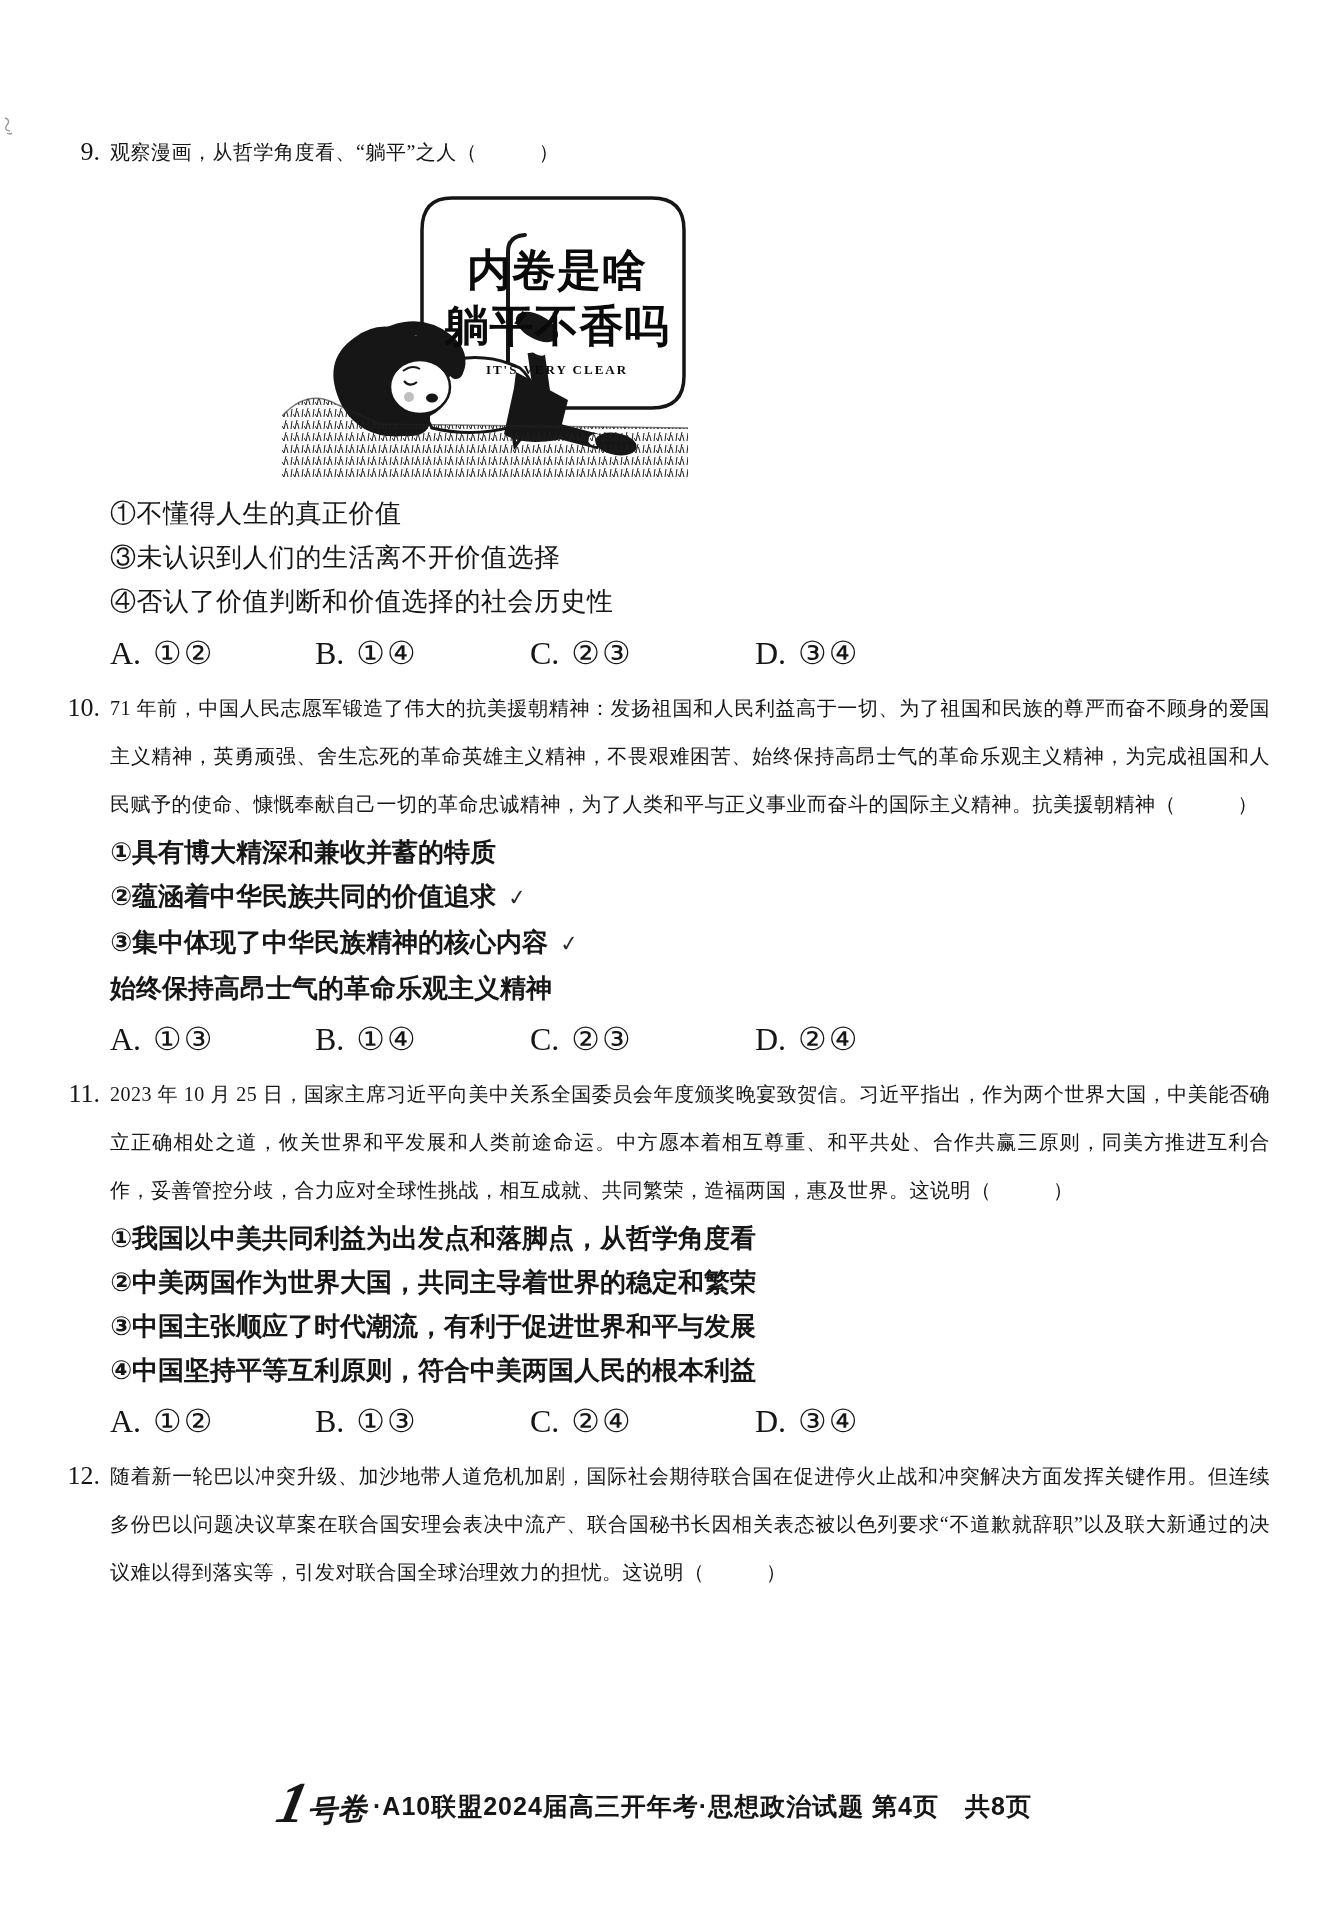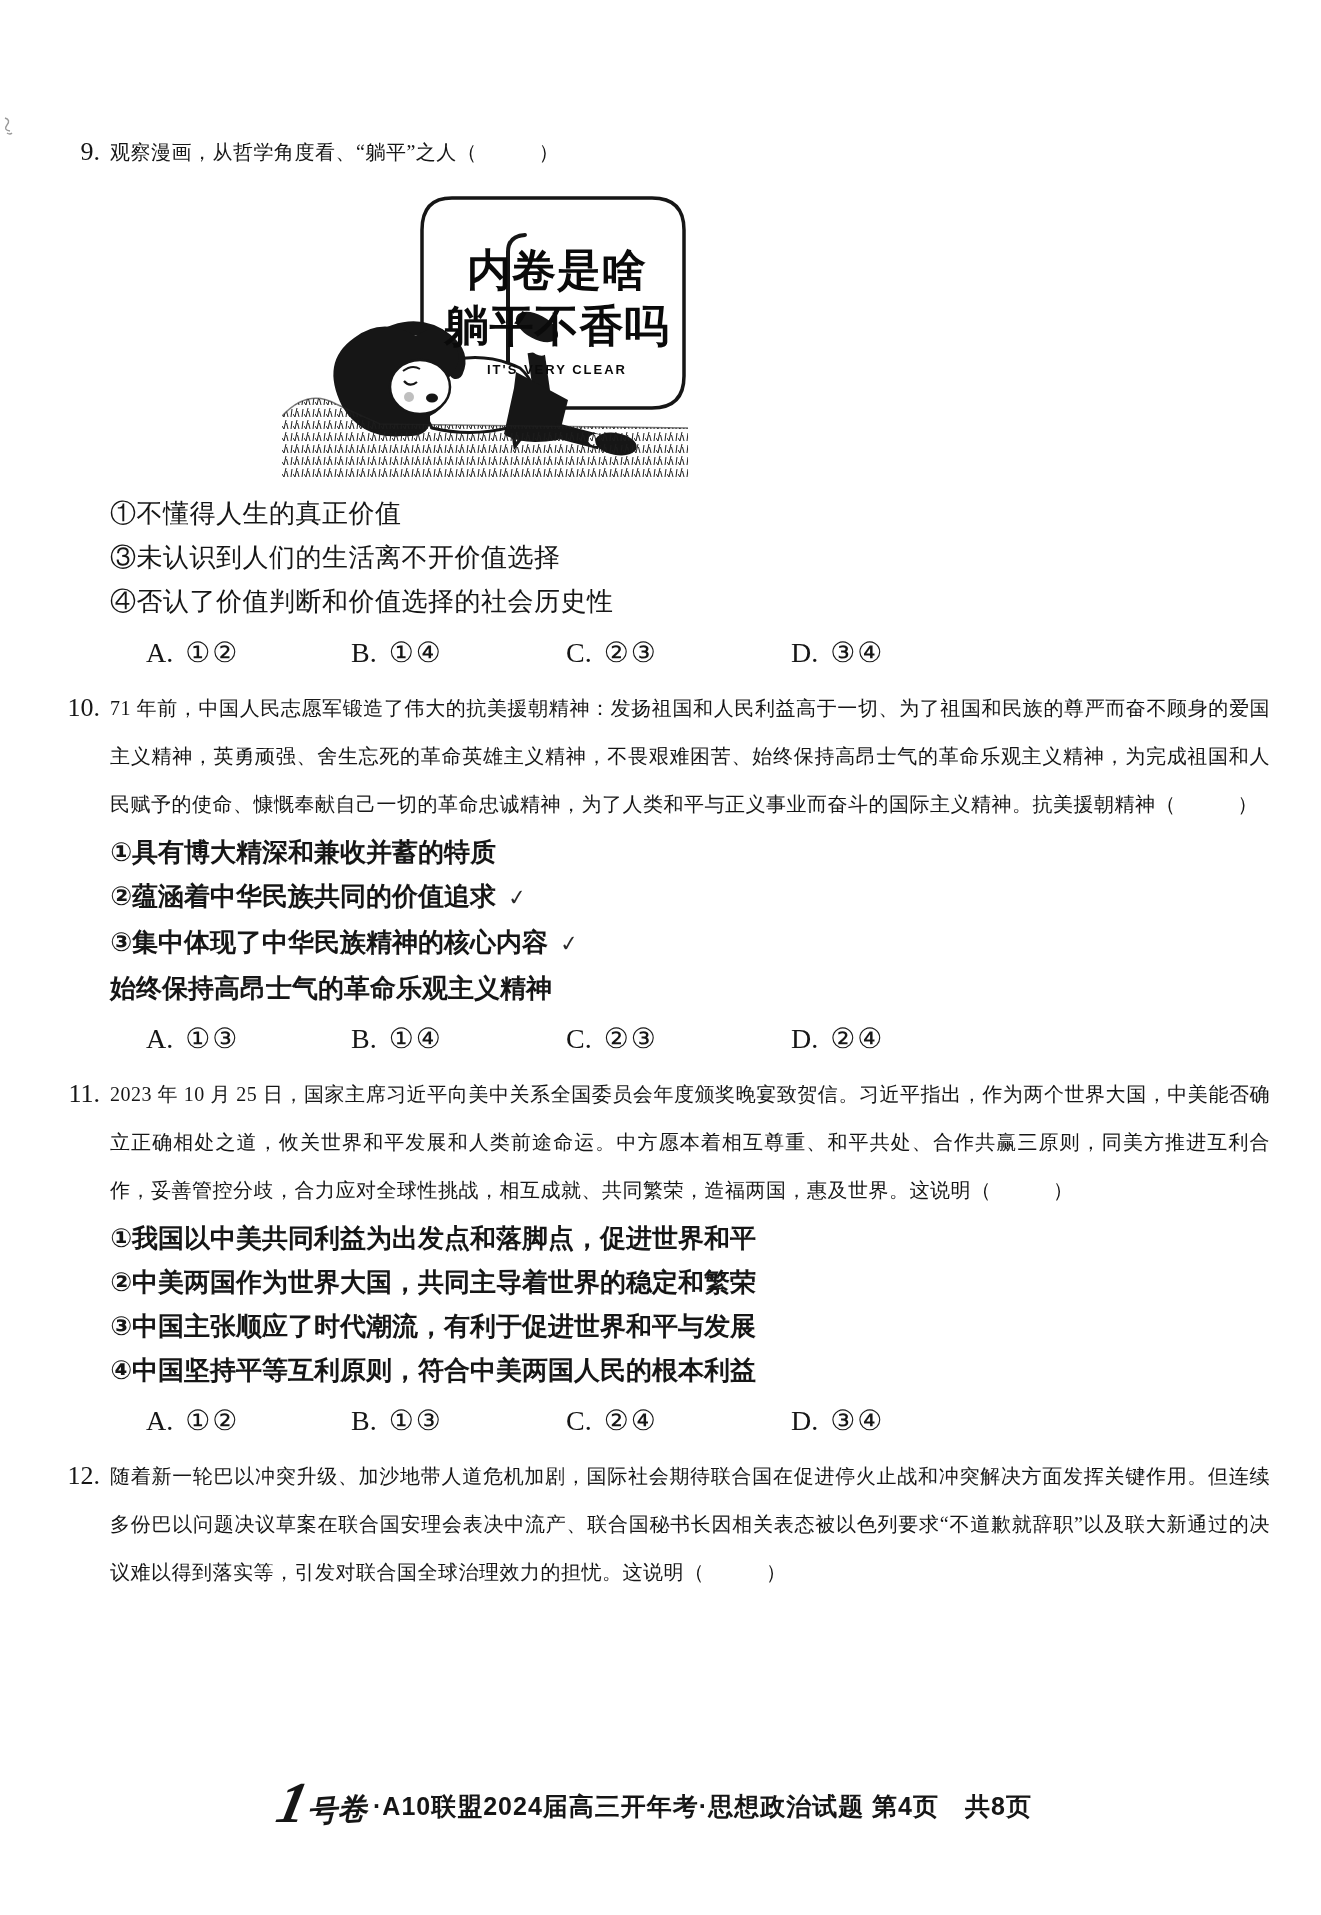--- a/index.html
+++ b/index.html
@@ -24,38 +24,38 @@
   }
   .stmts{margin-top:2px;}
   .stmt{font-size:26px;line-height:44px;letter-spacing:0.5px;}
   .stmt.hei{font-family:"Liberation Sans","DejaVu Sans",sans-serif;font-weight:700;letter-spacing:0;}
   .mark{
     font-family:"DejaVu Sans",sans-serif;font-size:22px;color:#2b2b2b;
     margin-left:12px;display:inline-block;transform:rotate(-6deg);
   }
   .choices{
     display:grid;grid-template-columns:205px 215px 225px auto;
-    font-size:28px;line-height:50px;margin-top:4px;margin-left:36px;
+    font-size:32px;line-height:50px;margin-top:4px;
   }
   .choice .clabel{margin-right:12px;}
   .choice .cval{letter-spacing:2px;}
   
   .cartoon{
     position:relative;width:410px;height:292px;
     margin:14px 0 10px 172px;
   }
   .cartoon svg{position:absolute;left:0;top:0;}
   .bubble-text{
     position:absolute;left:150px;top:52px;width:250px;text-align:center;
     font-family:"Liberation Sans","DejaVu Sans",sans-serif;color:#0a0a0a;
   }
   .bubble-line{font-size:44px;line-height:56px;font-weight:900;letter-spacing:1px;white-space:nowrap;}
   .bubble-caption{
     font-size:13px;font-weight:700;letter-spacing:2px;margin-top:8px;
-    font-family:Liberation Sans, sans-serif;
+    font-family:Liberation Serif, serif;
   }
   
   .footer{
     position:absolute;left:278px;top:1778px;
     display:flex;align-items:flex-end;white-space:nowrap;
   }
   .brand{display:flex;align-items:flex-end;margin-right:6px;}
   .brand-numeral{
     font-family:"Liberation Serif",serif;font-style:italic;font-weight:700;
     font-size:58px;line-height:50px;letter-spacing:-2px;transform:skewX(-12deg);
@@ -161,21 +161,21 @@
           <span class="choice"><span class="clabel">D.</span><span class="cval">②④</span></span>
         </div>
       </div>
     </section>
 
     <section class="question">
       <span class="qnum">11.</span>
       <div class="qbody">
         <div class="qstem">2023 年 10 月 25 日，国家主席习近平向美中关系全国委员会年度颁奖晚宴致贺信。习近平指出，作为两个世界大国，中美能否确立正确相处之道，攸关世界和平发展和人类前途命运。中方愿本着相互尊重、和平共处、合作共赢三原则，同美方推进互利合作，妥善管控分歧，合力应对全球性挑战，相互成就、共同繁荣，造福两国，惠及世界。这说明（　　　）</div>
         <div class="stmts">
-          <div class="stmt hei"><span>①我国以中美共同利益为出发点和落脚点，促进世界和平</span></div>
+          <div class="stmt hei"><span>①我国以中美共同利益为出发点和落脚点，从哲学角度看</span></div>
           <div class="stmt hei"><span>②中美两国作为世界大国，共同主导着世界的稳定和繁荣</span></div>
           <div class="stmt hei"><span>③中国主张顺应了时代潮流，有利于促进世界和平与发展</span></div>
           <div class="stmt hei"><span>④中国坚持平等互利原则，符合中美两国人民的根本利益</span></div>
         </div>
         <div class="choices">
           <span class="choice"><span class="clabel">A.</span><span class="cval">①②</span></span>
           <span class="choice"><span class="clabel">B.</span><span class="cval">①③</span></span>
           <span class="choice"><span class="clabel">C.</span><span class="cval">②④</span></span>
           <span class="choice"><span class="clabel">D.</span><span class="cval">③④</span></span>
         </div>

